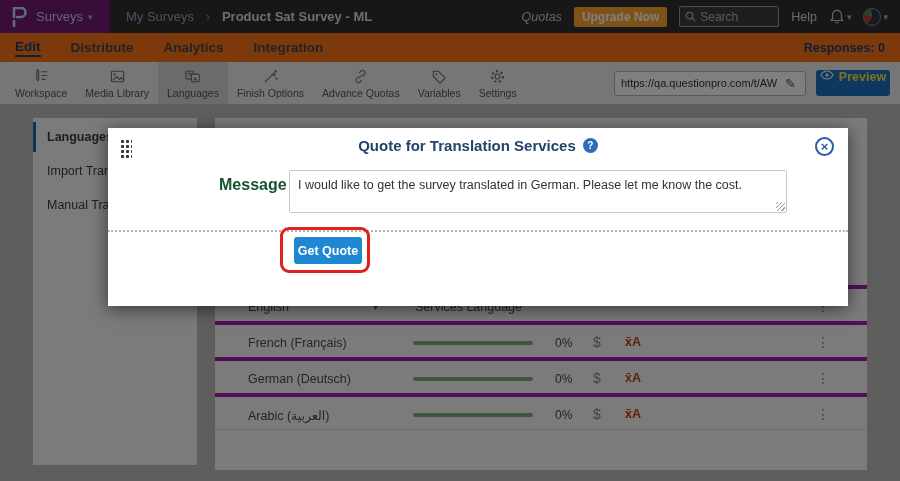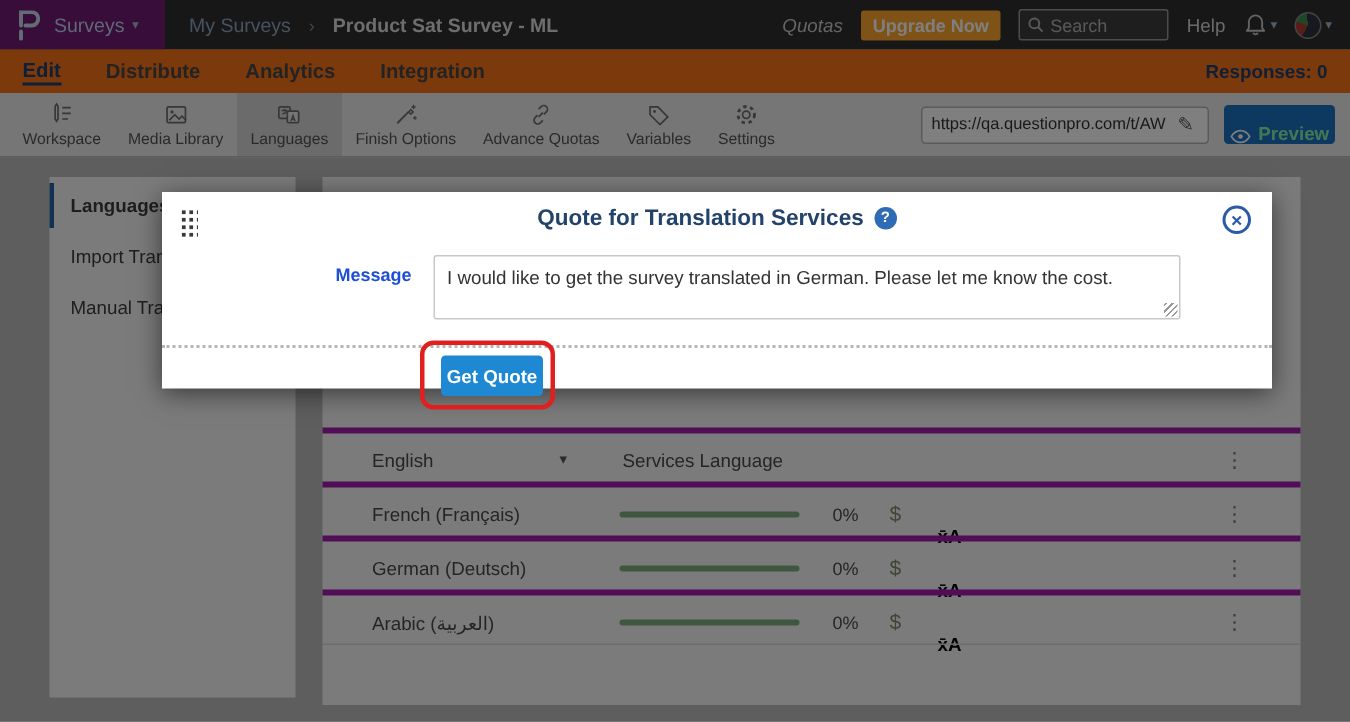--- a/index.html
+++ b/index.html
@@ -35,49 +35,49 @@
   
   .toolbar { position:absolute; left:0; top:62px; width:900px; height:43px; background:#ececec; border-bottom:1px solid #bbb; display:flex; align-items:stretch; padding-left:6px; z-index:1; }
   .tool-item { display:flex; flex-direction:column; align-items:center; justify-content:center; gap:2px; padding:0 9px; cursor:pointer; }
   .tool-item.active { background:#d6d6d6; }
   .tool-item .t-icon { height:17px; display:flex; align-items:center; color:#6e6e6e; }
   .tool-item .t-label { font-size:10.5px; color:#555; white-space:nowrap; }
   .toolbar-right { margin-left:auto; display:flex; align-items:center; gap:10px; padding-right:10px; }
   .url-box { width:192px; height:25px; background:#fff; border:1px solid #b5b5b5; border-radius:3px; display:flex; align-items:center; padding:0 6px; gap:4px; }
   .url-box input { border:none; outline:none; font-size:11px; color:#333; width:160px; background:transparent; }
   .pencil-glyph { font-size:13px; color:#555; }
-  .preview-btn { width:74px; height:26px; background:#1a70bf; border:none; border-radius:3px; color:#86efac; font-size:12.5px; font-weight:600; display:flex; align-items:flex-end; justify-content:center; gap:5px; cursor:pointer; }
+  .preview-btn { width:74px; height:26px; background:#1a70bf; border:none; border-radius:3px; color:#fde047; font-size:12.5px; font-weight:600; display:flex; align-items:flex-start; justify-content:center; gap:5px; cursor:pointer; }
 
   
   .sidebar-card { position:absolute; left:33px; top:118px; width:164px; height:347px; background:#f7f7f7; }
   .side-item { position:relative; height:30px; display:flex; align-items:center; padding-left:14px; font-size:12.5px; color:#3d3d3d; cursor:pointer; margin-top:4px; }
   .side-item.active { border-left:3px solid #2264a5; padding-left:11px; font-weight:600; }
 
   .main-card { position:absolute; left:215px; top:118px; width:652px; height:352px; background:#f7f7f7; }
   .lang-row { position:absolute; left:0; width:652px; height:36px; border-top:4px solid #a21caf; }
   .lang-name { position:absolute; left:33px; top:11px; font-size:12.5px; color:#4a4a4a; }
   .row-caret { position:absolute; left:158px; top:12px; font-size:10px; color:#555; cursor:pointer; }
   .lang-status { position:absolute; left:200px; top:11px; font-size:12.5px; color:#4a4a4a; }
   .prog-track { position:absolute; left:198px; top:16px; width:120px; height:4px; border-radius:2px; background:#7fae7f; }
   .prog-pct { position:absolute; left:340px; top:11px; font-size:12px; color:#4a4a4a; }
   .dollar-glyph { position:absolute; left:378px; top:9px; font-size:14px; color:#7d8f6d; cursor:pointer; }
-  .translate-glyph { position:absolute; left:410px; top:26px; font-size:12.5px; font-weight:600; color:#000000; cursor:pointer; }
+  .translate-glyph { position:absolute; left:410px; top:10px; font-size:12.5px; font-weight:600; color:#c2410c; cursor:pointer; }
   .kebab-glyph { position:absolute; left:601px; top:9px; font-size:14px; color:#7a7a7a; cursor:pointer; }
   .table-bottom { position:absolute; left:0; top:311px; width:652px; border-top:1px solid #d9d9d9; }
 
   
   .dim-overlay { position:absolute; inset:0; background:rgba(0,0,0,0.5); z-index:10; }
-  .modal { position:absolute; left:108px; top:128px; width:740px; height:131px; background:#fff; z-index:20; box-shadow:0 3px 16px rgba(0,0,0,0.55); }
+  .modal { position:absolute; left:108px; top:128px; width:740px; height:178px; background:#fff; z-index:20; box-shadow:0 3px 16px rgba(0,0,0,0.55); }
   .drag-handle { position:absolute; left:12px; top:11px; width:12px; height:19px;
      background-image:radial-gradient(#3a3a3a 1.4px, transparent 1.5px); background-size:5px 5px; cursor:move; }
   .modal-header { position:relative; height:34px; display:flex; align-items:center; justify-content:center; gap:7px; }
   .modal-title { color:#23436b; font-size:15px; font-weight:700; }
   .help-icon { width:15px; height:15px; border-radius:50%; background:#2e6db6; color:#fff; font-size:10px; font-weight:700; display:flex; align-items:center; justify-content:center; cursor:pointer; }
   .close-icon { position:absolute; right:14px; top:9px; width:19px; height:19px; border-radius:50%; border:2px solid #2a5aa8; color:#2a5aa8; font-size:13px; font-weight:700; line-height:15px; text-align:center; cursor:pointer; }
-  .msg-label { position:absolute; left:111px; top:48px; width:60px; text-align:center; font-size:12px; font-weight:700; color:#1d4ed8; }
+  .msg-label { position:absolute; left:111px; top:48px; width:60px; text-align:left; font-size:16px; font-weight:700; color:#14532d; }
   .msg-area { position:absolute; left:181px; top:42px; width:498px; height:43px; border:1px solid #c8c8c8; border-radius:2px; background:#fff; padding:6px 8px; font-family:"Liberation Sans","DejaVu Sans",sans-serif; font-size:12.5px; color:#333; resize:none; outline:none; line-height:1.3; }
   .resize-corner { position:absolute; left:668px; top:74px; width:9px; height:9px;
      background:repeating-linear-gradient(-45deg, transparent 0 2px, #9a9a9a 2px 3px); pointer-events:none; }
   .dotted-sep { position:absolute; left:0; top:102px; width:740px; border-top:2px dotted #b5b5b5; }
   .quote-btn { position:absolute; left:186px; top:109px; width:68px; height:27px; background:#1e88d2; border:none; border-radius:3px; color:#fff; font-size:12.5px; font-weight:600; cursor:pointer; }
   .red-ring { position:absolute; left:172px; top:99px; width:90px; height:46px; border:3px solid #e01f1f; border-radius:9px; pointer-events:none; }
 </style>
 </head>
 <body>
 

